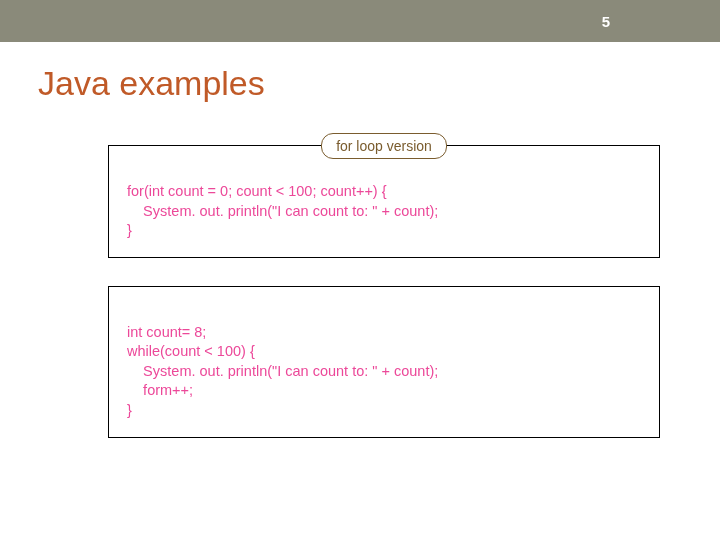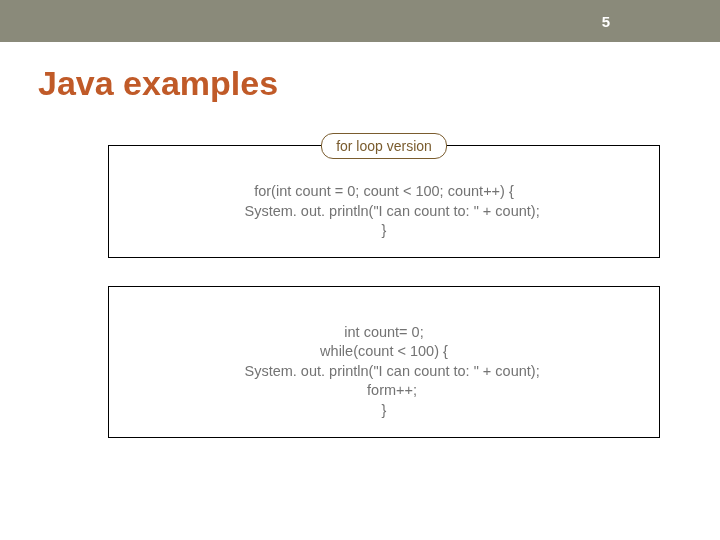--- a/index.html
+++ b/index.html
@@ -26,21 +26,21 @@
     .page-number {
       color: #ffffff;
       font-size: 15px;
       font-weight: bold;
     }
     .slide-title {
       color: #c05a28;
       font-size: 34px;
       font-family: Arial, sans-serif;
       margin: 22px 0 0 38px;
-      font-weight: bold;
+      font-weight: normal;
     }
     .content-area {
       padding: 30px 60px 0 60px;
       margin-left: 48px;
     }
     .section-label {
       display: inline-block;
       border: 1.5px solid #7a5c2e;
       border-radius: 12px;
       padding: 4px 14px;
@@ -60,24 +60,23 @@
     .code-box {
       border: 1.5px solid #000000;
       padding: 36px 18px 16px 18px;
       background: #ffffff;
       position: relative;
       z-index: 1;
     }
     .code-line {
       font-family: Arial, sans-serif;
       font-size: 14.5px;
-      color: #737373;
+      color: #ec4899;
       line-height: 1.35;
       white-space: pre;
-      text-align: center;
     }
     .section-spacer {
       height: 28px;
     }
   </style>
 </head>
 <body>
 
 <div class="header-bar">
   <span class="page-number">5</span>
@@ -92,20 +91,20 @@
   </div>
   <div class="code-box">
     <div class="code-line">for(int count = 0; count &lt; 100; count++) {</div>
     <div class="code-line">    System. out. println("I can count to: " + count);</div>
     <div class="code-line">}</div>
   </div>
 
   <div class="section-spacer"></div>
 
   <div class="code-box">
-    <div class="code-line">int count= 0;</div>
+    <div class="code-line">int count= 8;</div>
     <div class="code-line">while(count &lt; 100) {</div>
     <div class="code-line">    System. out. println("I can count to: " + count);</div>
     <div class="code-line">    form++;</div>
     <div class="code-line">}</div>
   </div>
 
 </div>
 
 </body></html>

